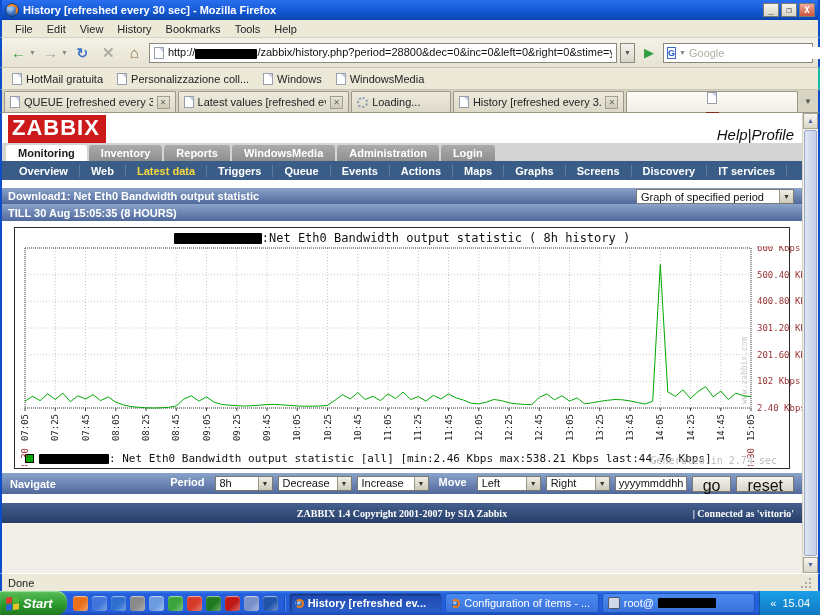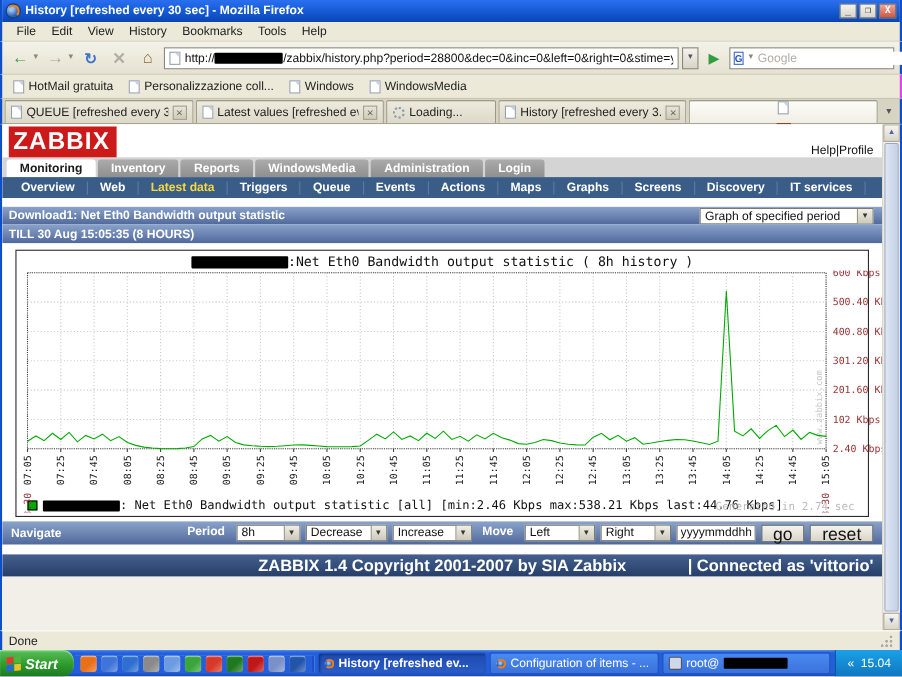--- a/index.html
+++ b/index.html
@@ -32,40 +32,40 @@
   .pageicon::after{content:"";position:absolute;right:0;top:0;border:2px solid #c8d0e0;border-left-color:transparent;border-bottom-color:transparent;}
   .urltext{white-space:nowrap;overflow:hidden;color:#111;font-size:11px;flex:1;}
   .redact{display:inline-block;background:#000;height:10px;vertical-align:middle;border-radius:1px;}
   .urldrop{width:15px;height:20px;background:linear-gradient(180deg,#f4f3ee,#d8d4c8);border:1px solid #8a887c;font-size:7px;color:#555;text-align:center;line-height:18px;}
   .gobtn{width:22px;height:22px;display:flex;align-items:center;justify-content:center;color:#2f9e3f;font-size:13px;}
   .searchbox{width:150px;height:20px;background:#fff;border:1px solid #8a887c;display:flex;align-items:center;padding:0 3px;gap:3px;}
   .gicon{width:12px;height:12px;border:1px solid #4067c8;color:#2255cc;font-weight:bold;font-size:9px;line-height:10px;text-align:center;background:#fff;}
   .searchtext{flex:1;border:0;outline:0;font-size:11px;color:#333;font-family:"Liberation Sans",sans-serif;}
   .searchtext::placeholder{color:#b0aea2;}
 
-  .bookmarksbar{height:22px;background:#ece9d8;display:flex;align-items:center;gap:14px;padding:0 10px;border-bottom:1px solid #c9c5b4;border-left:2px solid #0f4ecb;border-right:2px solid #d946ef;}
+  .bookmarksbar{height:22px;background:#ece9d8;display:flex;align-items:center;gap:14px;padding:0 10px;border-bottom:1px solid #c9c5b4;border-left:2px solid #0f4ecb;border-right:2px solid #14b8a6;}
   .bookmark{display:flex;align-items:center;gap:4px;color:#222;}
 
   .tabbar{height:23px;background:#d8d4c4;display:flex;align-items:flex-end;padding:2px 2px 0 2px;gap:2px;border-bottom:1px solid #9a9786;border-left:2px solid #0f4ecb;border-right:2px solid #0f4ecb;}
   .tab{height:21px;background:linear-gradient(180deg,#eeebdd,#ddd9c8);border:1px solid #9a9786;border-bottom:0;display:flex;align-items:center;gap:4px;padding:0 5px;flex:1;min-width:0;border-radius:2px 2px 0 0;}
   .tab.loading{flex:0.55;}
   .tab.active{background:linear-gradient(180deg,#fdfcf8,#f0eee4);font-weight:bold;flex-direction:column;}
   .tablabel{white-space:nowrap;overflow:hidden;flex:1;font-size:11px;color:#222;}
   .tabclose{width:13px;height:13px;background:linear-gradient(180deg,#e8e5d6,#cfcbba);border:1px solid #a39f8e;color:#6b695e;font-size:8px;line-height:11px;text-align:center;flex:0 0 auto;}
   .tab.active .tabclose{background:linear-gradient(180deg,#e86a5a,#c43a28);color:#fff;border-color:#8a2a1a;}
   .spinner{width:11px;height:11px;border-radius:50%;border:2px dotted #8a98b8;flex:0 0 auto;}
   .tablistbtn{width:16px;height:21px;color:#555;font-size:8px;text-align:center;line-height:21px;flex:0 0 auto;}
 
   
   .viewport{flex:1;background:#fff;position:relative;overflow:hidden;border-left:2px solid #0f4ecb;border-right:2px solid #0f4ecb;}
   .pagecontent{position:absolute;left:0;top:0;right:16px;bottom:0;background:#fff;}
 
   .zx-header{height:30px;display:flex;align-items:flex-end;justify-content:space-between;padding:3px 8px 0 6px;}
   .zx-logo{background:#cc1a1a;color:#fff;font-weight:bold;font-size:22px;letter-spacing:1px;padding:0px 6px 2px 4px;font-family:"Liberation Sans",sans-serif;}
-  .zx-links{font-size:11px;color:#111;margin-top:6px;}
+  .zx-links{font-size:15px;color:#111;margin-top:6px;font-style:italic;}
   .zx-links span{cursor:pointer;}
 
   .zx-mainmenu{height:18px;background:#d4d4d4;display:flex;align-items:flex-end;gap:2px;padding:0 0 0 4px;}
   .zx-tab{background:linear-gradient(180deg,#ababab,#8f8f8f);color:#fff;font-weight:bold;font-size:11px;padding:2px 12px;border-radius:3px 3px 0 0;}
   .zx-tab.active{background:#fff;color:#1a1a1a;}
   .zx-submenu{height:19px;background:#3a5d87;display:flex;align-items:center;padding-left:6px;}
   .zx-sub{color:#fff;font-weight:bold;font-size:11px;padding:0 11px;border-right:1px solid #5d7ba0;}
   .zx-sub.active{color:#f5d93e;}
 
   .zx-bar{height:16px;background:linear-gradient(180deg,#8aa3ca,#50699c);color:#fff;font-weight:bold;font-size:11px;display:flex;align-items:center;padding:0 6px;position:relative;}
@@ -80,21 +80,21 @@
   .swatch{width:9px;height:9px;background:#00aa00;border:1px solid #000;flex:0 0 auto;}
   .generated{text-align:right;font-family:"DejaVu Sans Mono",monospace;font-size:10px;color:#bcbcbc;margin-top:-12px;padding-right:10px;}
 
   .navigatebar{height:21px;margin-top:2px;background:linear-gradient(180deg,#8aa3ca,#50699c);display:flex;align-items:center;padding:0 8px;color:#fff;font-size:11px;}
   .navigatebar .spacer{flex:1;}
   .nvlabel{font-weight:bold;margin:0 5px;}
   .nvgroup{display:flex;align-items:flex-start;gap:5px;}
   .zx-input{background:#fff;border:1px solid #7b7a72;height:15px;width:72px;font-size:11px;color:#111;padding:0 3px;font-family:"Liberation Sans",sans-serif;}
   .zx-btn{background:linear-gradient(180deg,#f4f3ee,#d8d4c8);border:1px solid #7b7a72;height:16px;padding:0 10px;font-size:16px;color:#111;}
 
-  .zx-footer{height:20px;margin-top:9px;background:linear-gradient(180deg,#45608f,#263e68);color:#fff;font-weight:bold;font-size:15px;display:flex;align-items:center;justify-content:center;position:relative;}
+  .zx-footer{height:20px;margin-top:9px;background:linear-gradient(180deg,#45608f,#263e68);color:#fff;font-weight:bold;font-size:10px;display:flex;align-items:center;justify-content:center;position:relative;font-family:Liberation Serif, serif;}
   .zx-footer .connected{position:absolute;right:8px;font-weight:bold;}
   .belowfooter{height:60px;background:#f1efe8;}
 
   
   .scrollbar{position:absolute;right:0;top:0;bottom:0;width:16px;background:#f2f1ec;border-left:1px solid #d8d4c4;display:flex;flex-direction:column;}
   .sbtn{height:16px;background:linear-gradient(180deg,#f6f5f0,#d9d5c8);border:1px solid #a8a496;font-size:7px;color:#4a66a0;text-align:center;line-height:14px;}
   .sthumb{flex:1;margin:1px;background:linear-gradient(90deg,#dfe6f4,#c4d0e8);border:1px solid #9aa8c4;border-radius:2px;}
 
   .statusbar{height:18px;background:#ece9d8;border-top:1px solid #fff;display:flex;align-items:center;padding:0 6px;color:#222;border-left:2px solid #0f4ecb;border-right:2px solid #0f4ecb;justify-content:space-between;}
   .grip{width:12px;height:12px;background:

